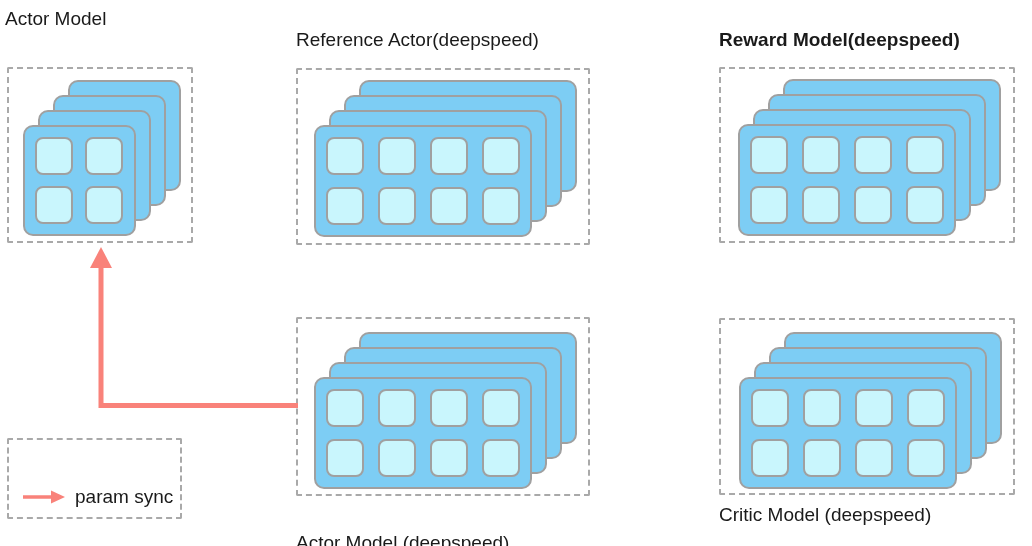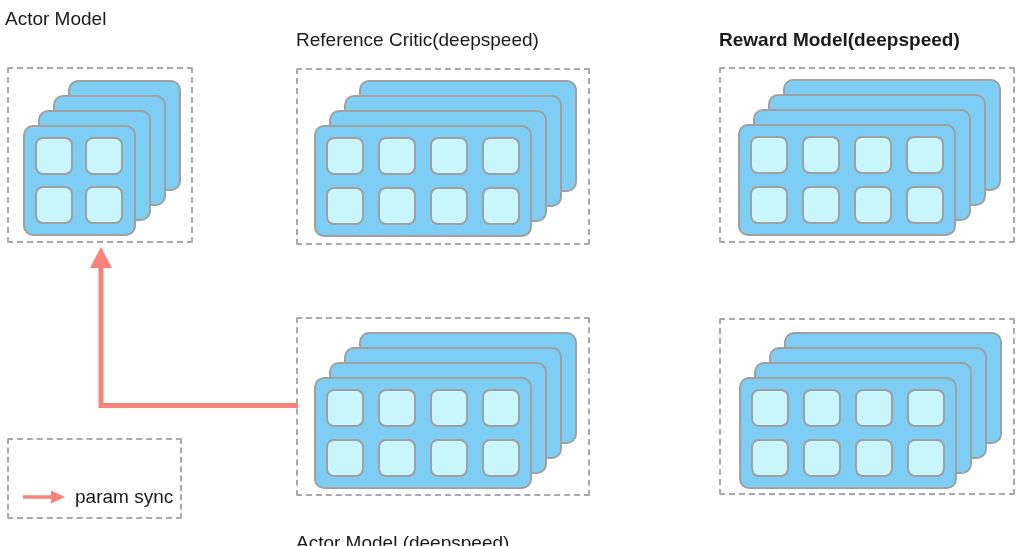--- a/index.html
+++ b/index.html
@@ -76,21 +76,21 @@
         <div class="card" style="left: 15px; top: 30px;"></div>
         <div class="card front" style="left: 0px; top: 45px;">
           <div class="gpu"></div>
           <div class="gpu"></div>
           <div class="gpu"></div>
           <div class="gpu"></div>
         </div>
       </div>
   </div>
 
-  <div class="title" style="left:296px; top:27px; width:294px;">Reference Critic(deepspeed)</div>
+  <div class="title" style="left:296px; top:27px; width:294px;">Reference Actor(deepspeed)</div>
   <div class="dashed-box" style="left:296px; top:68px; width:294px; height:177px;">
     <div class="stack wide" style="left:16px; top:10px;">
         <div class="card" style="left: 45px; top: 0px;"></div>
         <div class="card" style="left: 30px; top: 15px;"></div>
         <div class="card" style="left: 15px; top: 30px;"></div>
         <div class="card front" style="left: 0px; top: 45px;">
           <div class="gpu"></div>
           <div class="gpu"></div>
           <div class="gpu"></div>
           <div class="gpu"></div>
@@ -150,20 +150,21 @@
           <div class="gpu"></div>
           <div class="gpu"></div>
           <div class="gpu"></div>
           <div class="gpu"></div>
           <div class="gpu"></div>
           <div class="gpu"></div>
           <div class="gpu"></div>
         </div>
       </div>
   </div>
+  <div class="title" style="left:719px; top:502px; width:296px;">Critic Model (deepspeed)</div>
 
   <div class="dashed-box" style="left:7px; top:438px; width:175px; height:81px;">
     <div id="legend-row">
       <svg width="46" height="18" viewBox="0 0 46 18">
         <line x1="2" y1="9" x2="31" y2="9" stroke="var(--arrow)" stroke-width="3.5"></line>
         <polygon points="44,9 30,2.5 30,15.5" fill="var(--arrow)"></polygon>
       </svg>
       <span id="legend-label">param sync</span>
     </div>
   </div>

